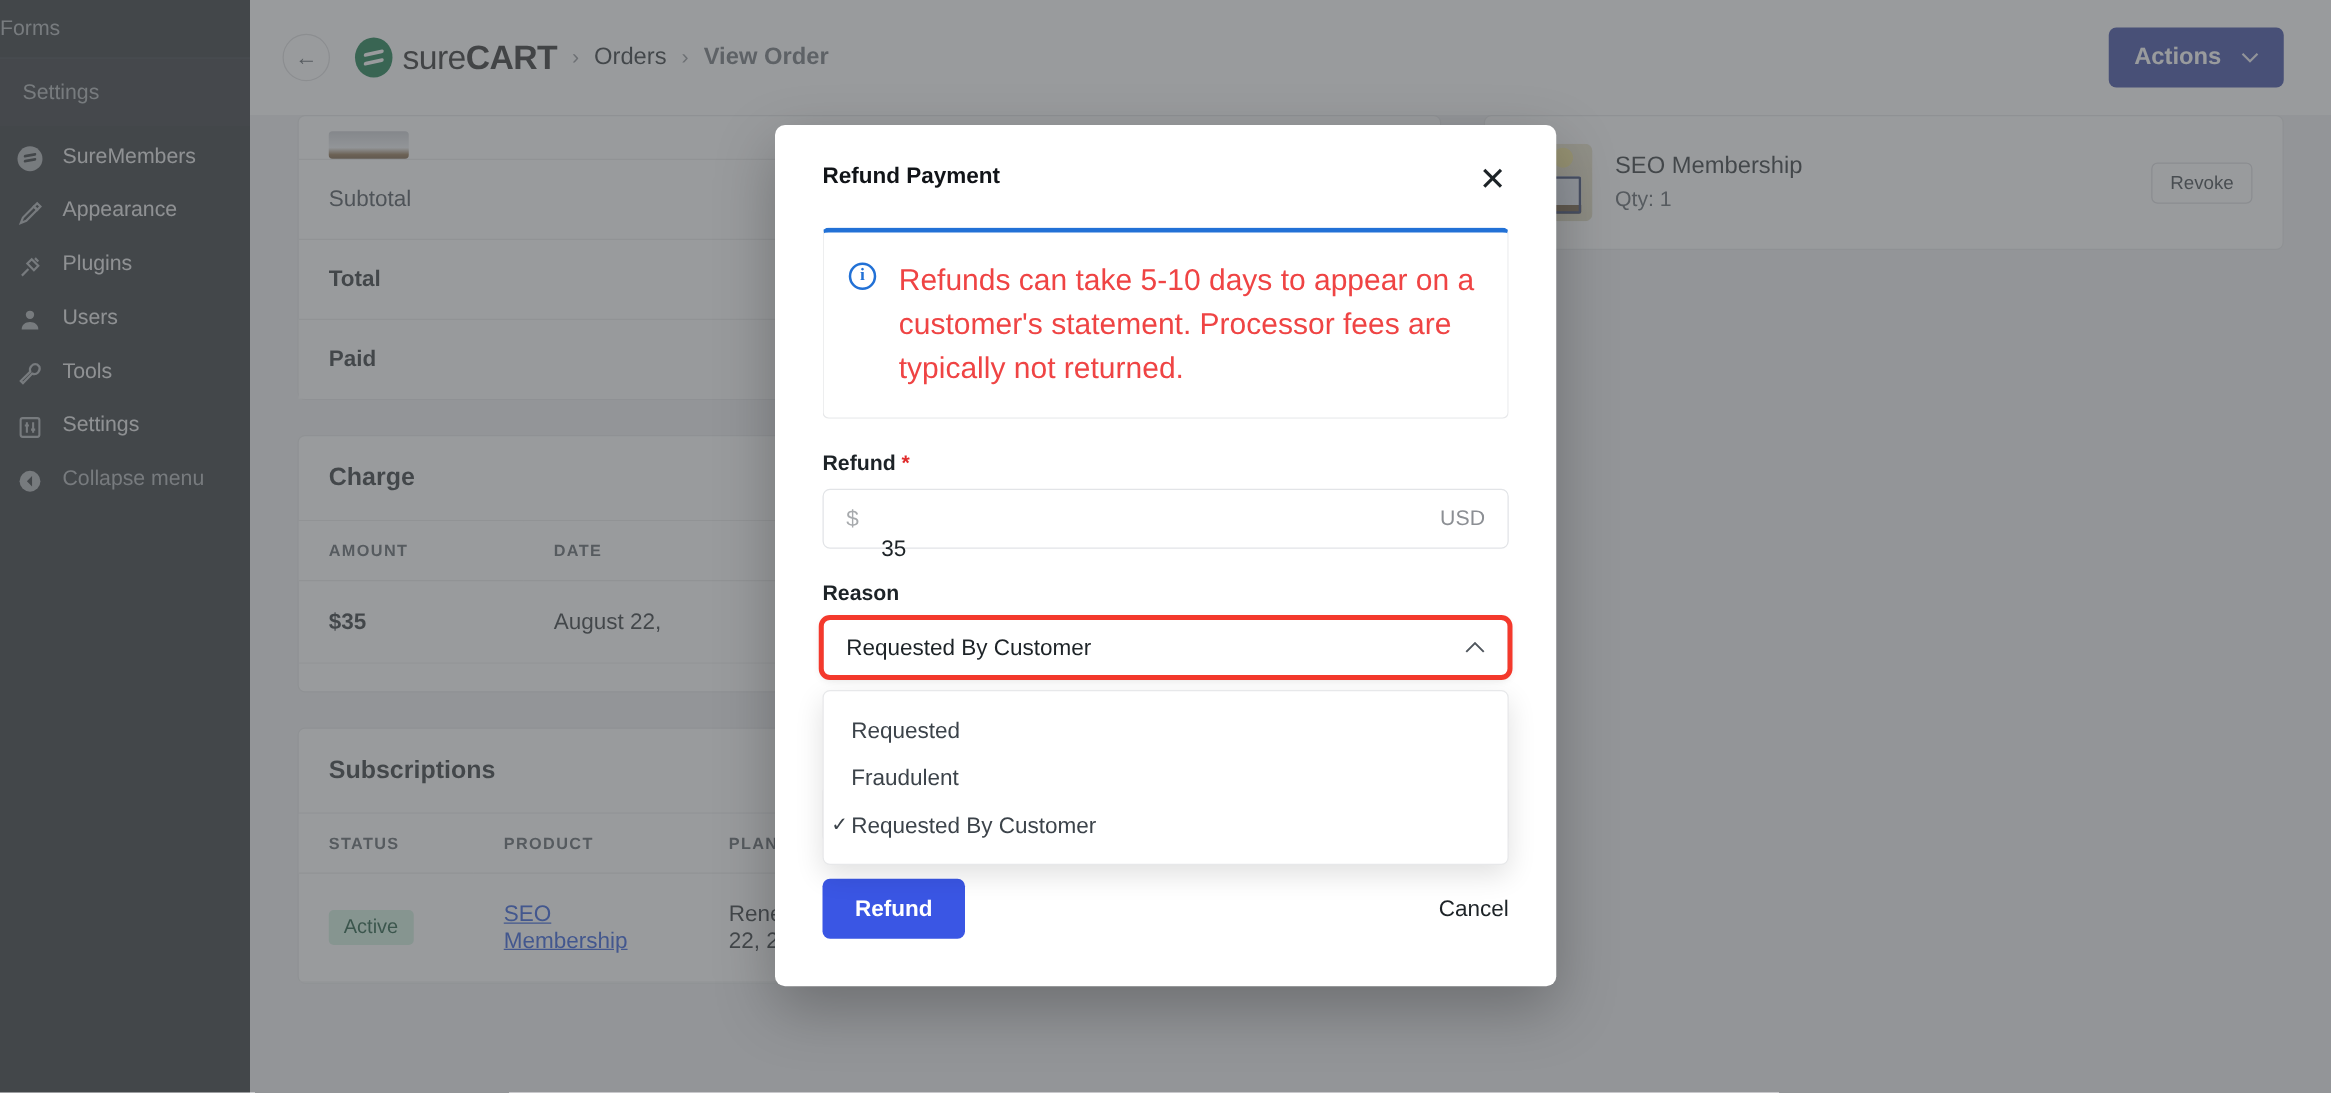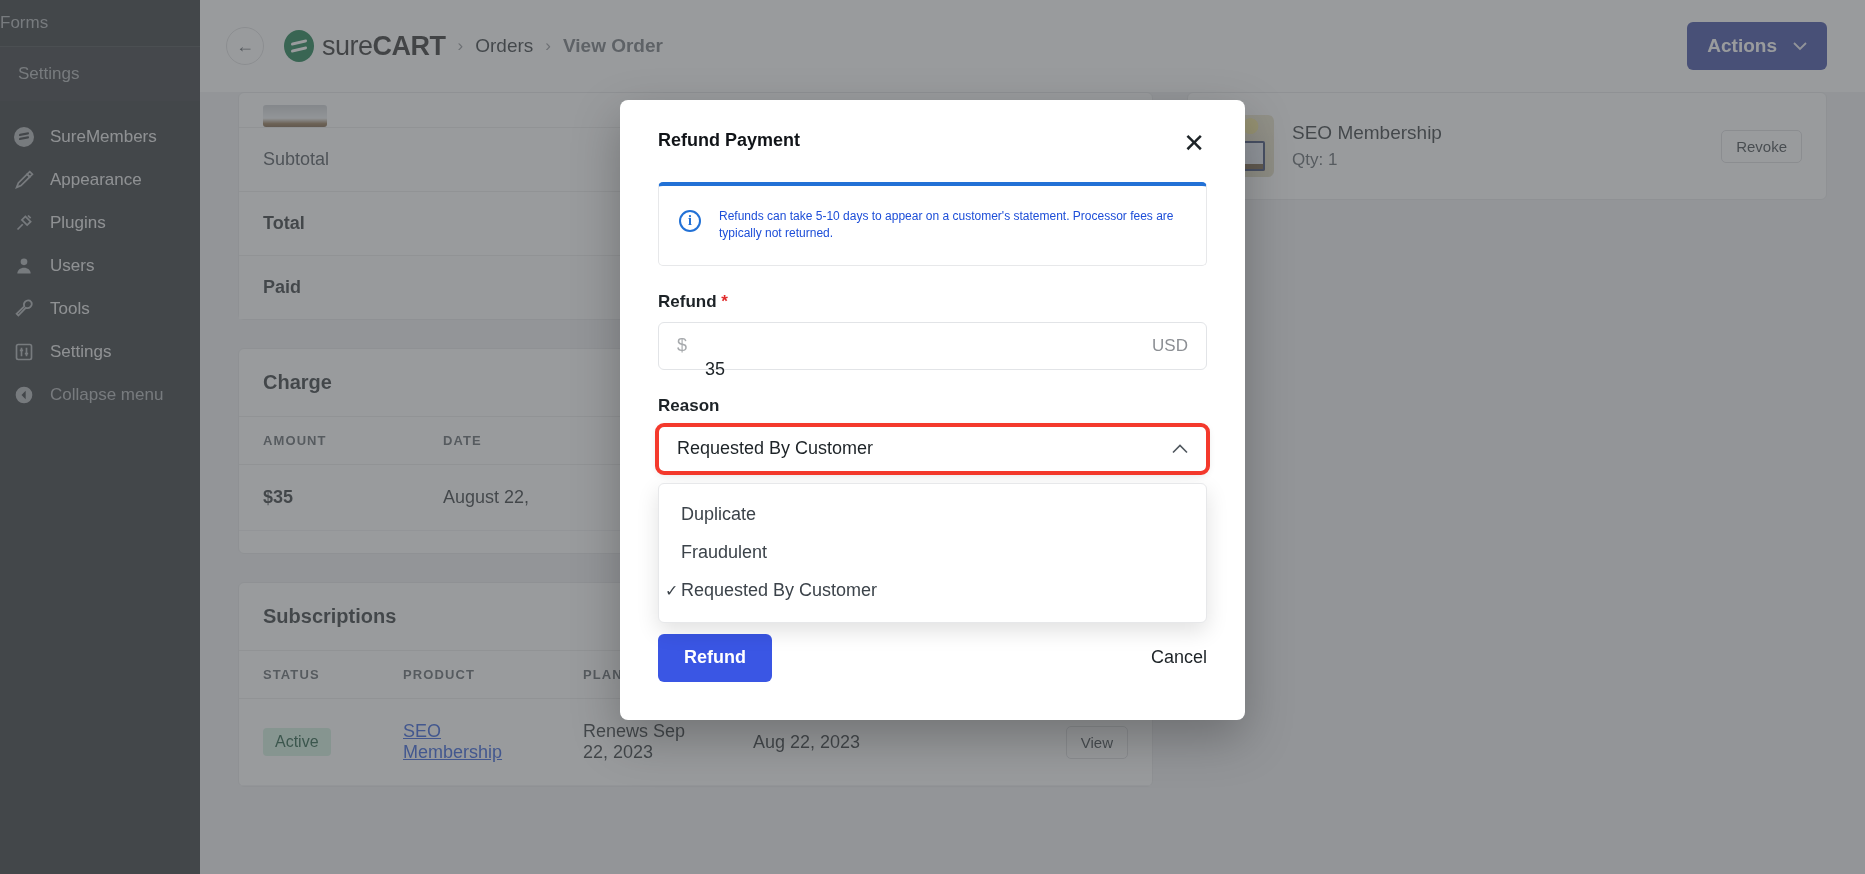--- a/index.html
+++ b/index.html
@@ -23,21 +23,21 @@
     height: 46px; display: flex; align-items: center;
     font-size: 17px; color: #a7aaad;
   }
   .wp-sep { height: 1px; background: #32373c; margin: 0; }
   .wp-settings-head {
     height: 54px; display: flex; align-items: center;
     padding-left: 18px; font-size: 17px; color: #a7aaad;
     background: #22262a;
   }
   .wp-item {
-    height: 43px; display: flex; align-items: center;
+    height: 43px; display: flex; 
     padding-left: 12px; font-size: 17px; color: #e5e5e5;
     gap: 14px;
   }
   .wp-item .ico {
     width: 24px; height: 24px; flex: 0 0 24px;
     display: flex; align-items: center; justify-content: center;
     color: #a7aaad;
   }
   .wp-item.dim { color: #a7aaad; }
   .wp-item.spacer-top { margin-top: 14px; }
@@ -201,21 +201,21 @@
     padding: 22px 22px 22px 20px;
     display: flex; gap: 18px;
   }
   .alert-icon {
     flex: 0 0 22px; width: 22px; height: 22px; margin-top: 2px;
     border: 2px solid #2271d6; border-radius: 50%;
     color: #2271d6; font-size: 14px; font-weight: 700;
     display: flex; align-items: center; justify-content: center;
     font-family: "Liberation Serif", serif;
   }
-  .alert-text { font-size: 12px; line-height: 1.45; color: #1d4ed8; }
+  .alert-text { font-size: 24px; line-height: 1.45; color: #ef4444; }
 
   .field-label {
     margin-top: 26px; font-size: 17px; color: #1d2327; font-weight: 600;
   }
   .req { color: #e02b2b; }
   .money-input {
     margin-top: 10px;
     height: 48px; border: 1px solid #e2e4e7; border-radius: 6px;
     display: flex; align-items: center; padding: 0 18px; gap: 18px;
     background: #fff;
@@ -501,21 +501,21 @@
         <span class="select-val">Requested By Customer</span>
         <span class="select-chev">
           <svg width="16" height="10" viewBox="0 0 16 10" fill="none" stroke="#50575e" stroke-width="1.6">
               <path d="M1 8.5l7-7 7 7"></path>
             </svg>
         </span>
       </div>
 
       <div class="dropdown">
         <div class="dd-item">
-          <span>Duplicate</span>
+          <span>Requested</span>
         </div>
         <div class="dd-item">
           <span>Fraudulent</span>
         </div>
         <div class="dd-item">
           <span class="tick">✓</span>
           <span>Requested By Customer</span>
         </div>
       </div>
     </div>

